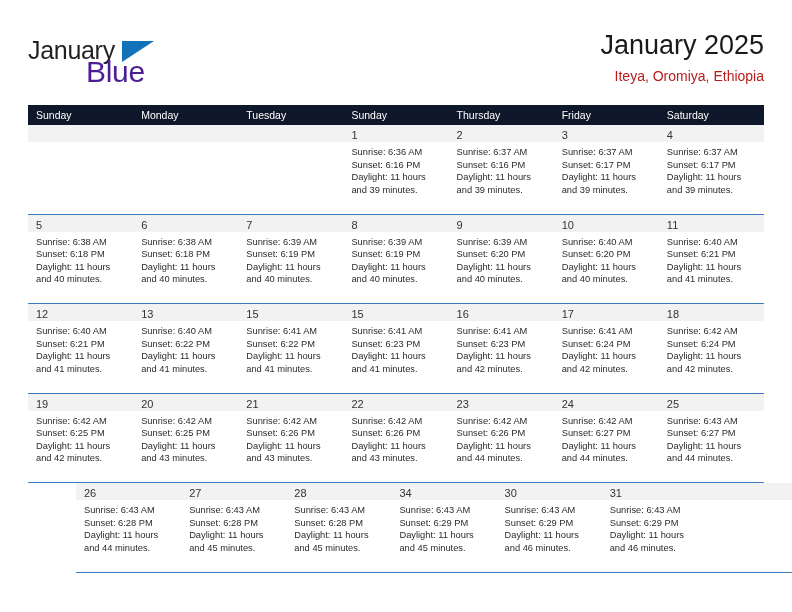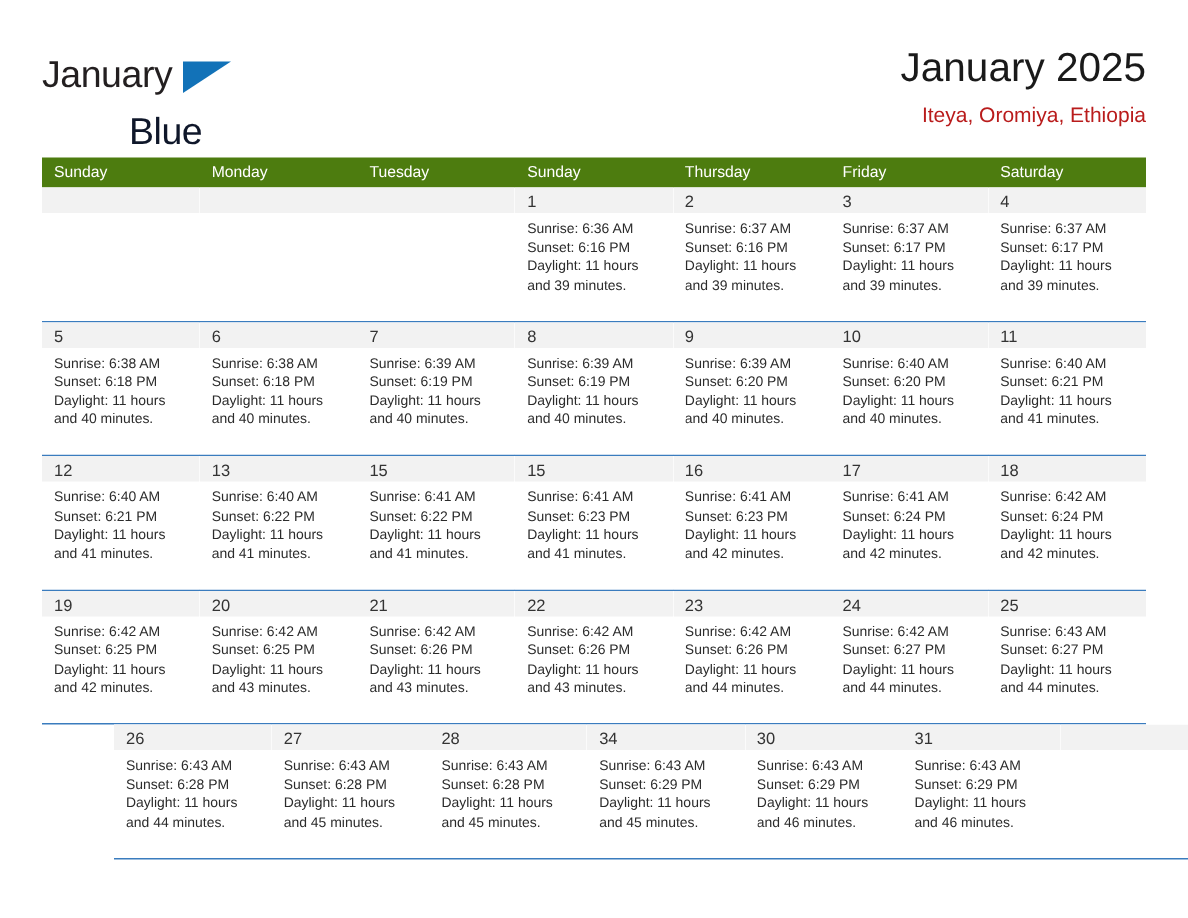--- a/index.html
+++ b/index.html
@@ -53,25 +53,24 @@
     top: 5px;
     width: 0;
     height: 0;
     border-left: 32px solid #1272b8;
     border-bottom: 21px solid transparent;
   }
   .brand-blue {
     position: absolute;
     left: 58px;
     top: 22px;
-    font-size: 25px;
+    font-size: 30px;
     line-height: 28px;
-    color: #0f172a;
+    color: #4c1d95;
     letter-spacing: -0.3px;
-    margin-top: 16px;
   }
 
   .title-block {
     position: absolute;
     right: 0;
     top: 0;
     text-align: right;
     margin-left: 35px;
   }
   .cal-title {
@@ -95,21 +94,21 @@
   .calendar {
     position: absolute;
     left: 28px;
     top: 105px;
     width: 736px;
   }
 
   .weekday-row {
     display: flex;
     width: 100%;
-    background: #4d7c0f;
+    background: #0f172a;
     height: 20px;
   }
   .weekday-cell {
     flex: 1 1 0;
     box-sizing: border-box;
     padding-left: 8px;
     color: #ffffff;
     font-size: 10.5px;
     line-height: 20px;
     white-space: nowrap;

